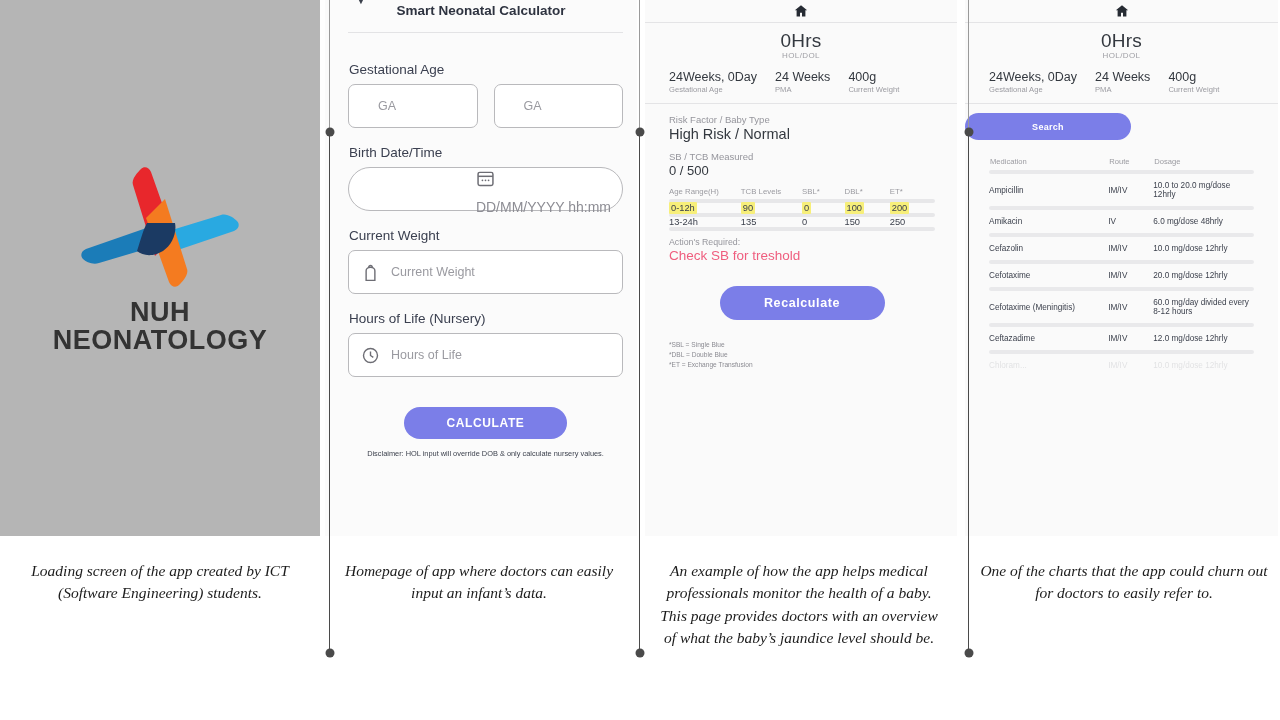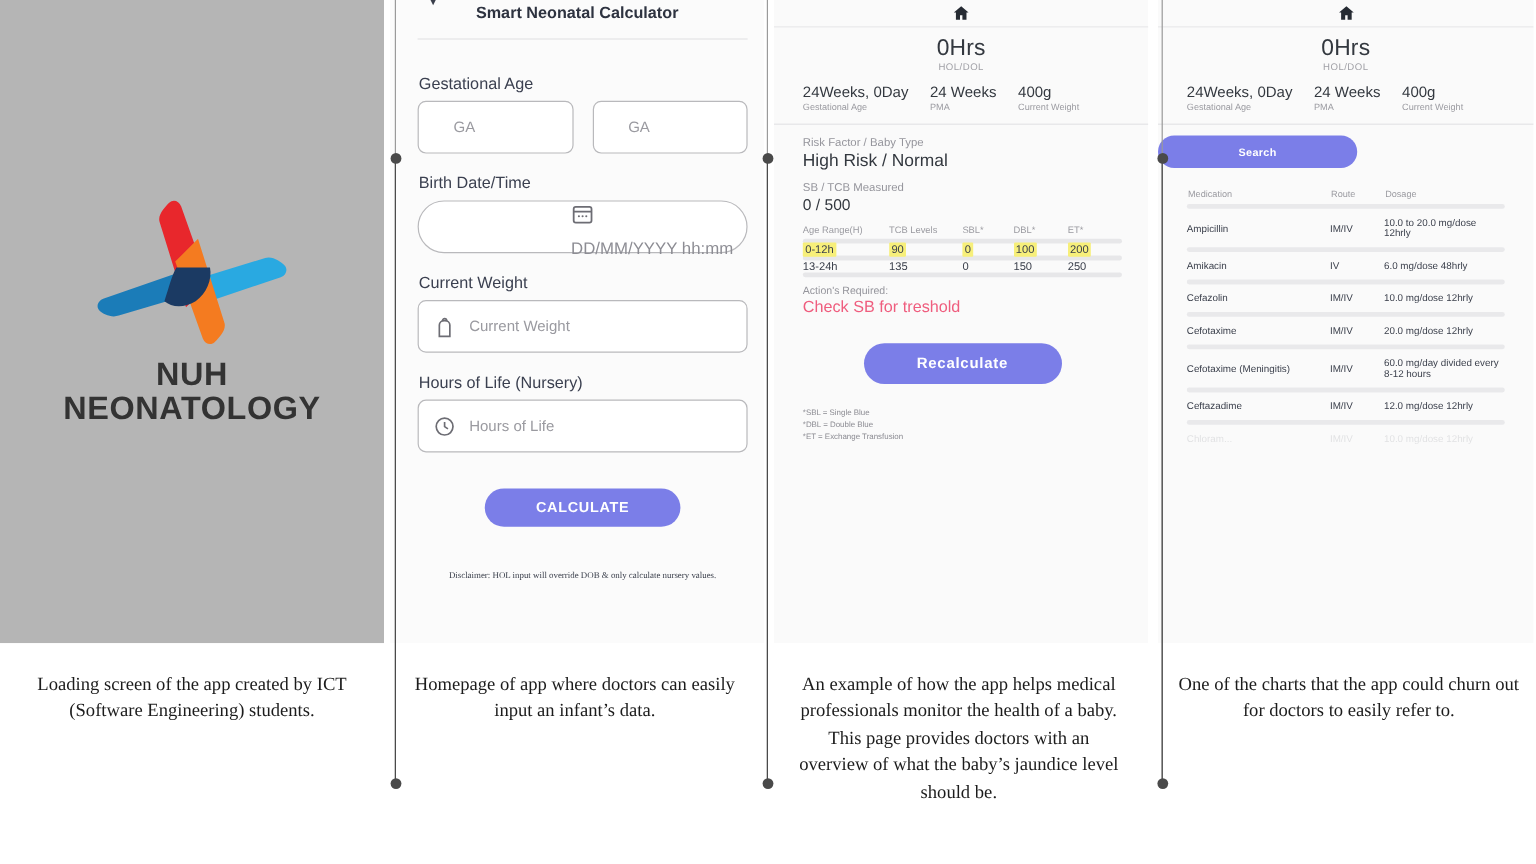--- a/index.html
+++ b/index.html
@@ -51,21 +51,21 @@
   .ico{width:21px;height:21px;flex:0 0 21px;color:#6d6d74;}
   .ico svg{display:block;width:21px;height:21px;}
   .gap{height:17px;}
   .calc-wrap{margin-top:30px;display:flex;justify-content:center;}
   .btn-primary{
     background:#7b7ee8;color:#ffffff;border:none;border-radius:22px;
     font-family:"Liberation Sans", sans-serif;
     letter-spacing:.6px;cursor:pointer;
   }
   .btn-calc{width:163px;height:32px;font-size:12px;font-weight:bold;}
-  .disclaimer{margin-top:36px;text-align:center;font-size:7.4px;color:#3a3f4b;font-family:Liberation Serif, serif;}
+  .disclaimer{margin-top:10px;text-align:center;font-size:7.4px;color:#3a3f4b;}
 
   
   .navbar{height:22px;display:flex;align-items:center;justify-content:center;background:#fafafa;}
   .navbar svg{width:16px;height:16px;display:block;}
   .hdr-sep{height:1px;background:#e4e4e6;}
   .vitals{background:#fafafa;padding:7px 0 9px 0;}
   .hol{text-align:center;font-size:19px;color:#33383f;letter-spacing:.2px;}
   .hol-sub{text-align:center;font-size:8px;color:#a0a0a6;margin-top:-1px;letter-spacing:.4px;}
   .vit-row{display:flex;margin-top:10px;padding-left:24px;gap:18px;}
   .vit .v{font-size:12.5px;color:#33383f;}
@@ -105,21 +105,21 @@
   .fade{opacity:.13;}
 
   
   .conn{position:absolute;width:1px;background:#4a4a4a;}
   .dot{position:absolute;width:9px;height:9px;border-radius:50%;background:#4a4a4a;
        transform:translate(-50%,-50%);}
   .vdiv{position:absolute;width:1px;background:#9a9a9a;}
 
   
   .cap{position:absolute;text-align:center;font-family:"Liberation Serif", serif;
-       font-size:15.5px;color:#1c1c1c;line-height:1.45;}
+       font-style:italic;font-size:15.5px;color:#1c1c1c;line-height:1.45;}
 </style>
 </head>
 <body>
 
 <div class="stage">
 
   <div class="panel p1">
     <div class="splash">
       <div class="logo-wrap">
         <div class="logo-mark">

